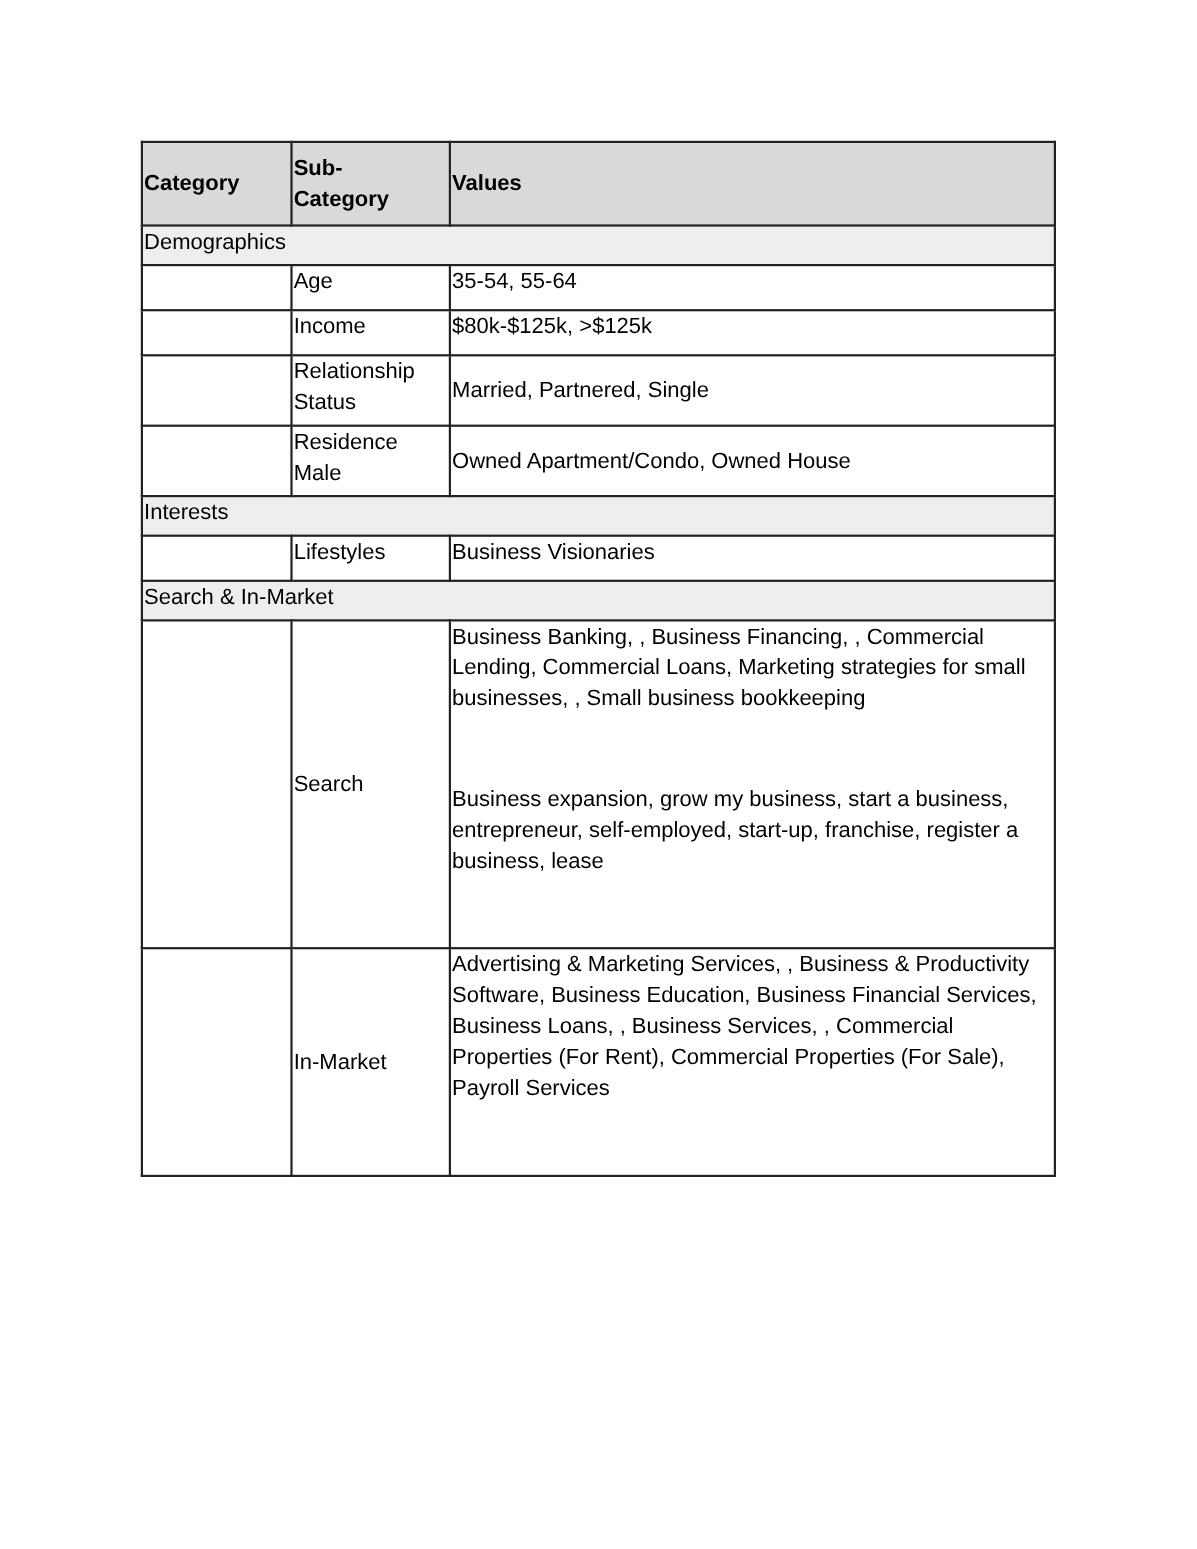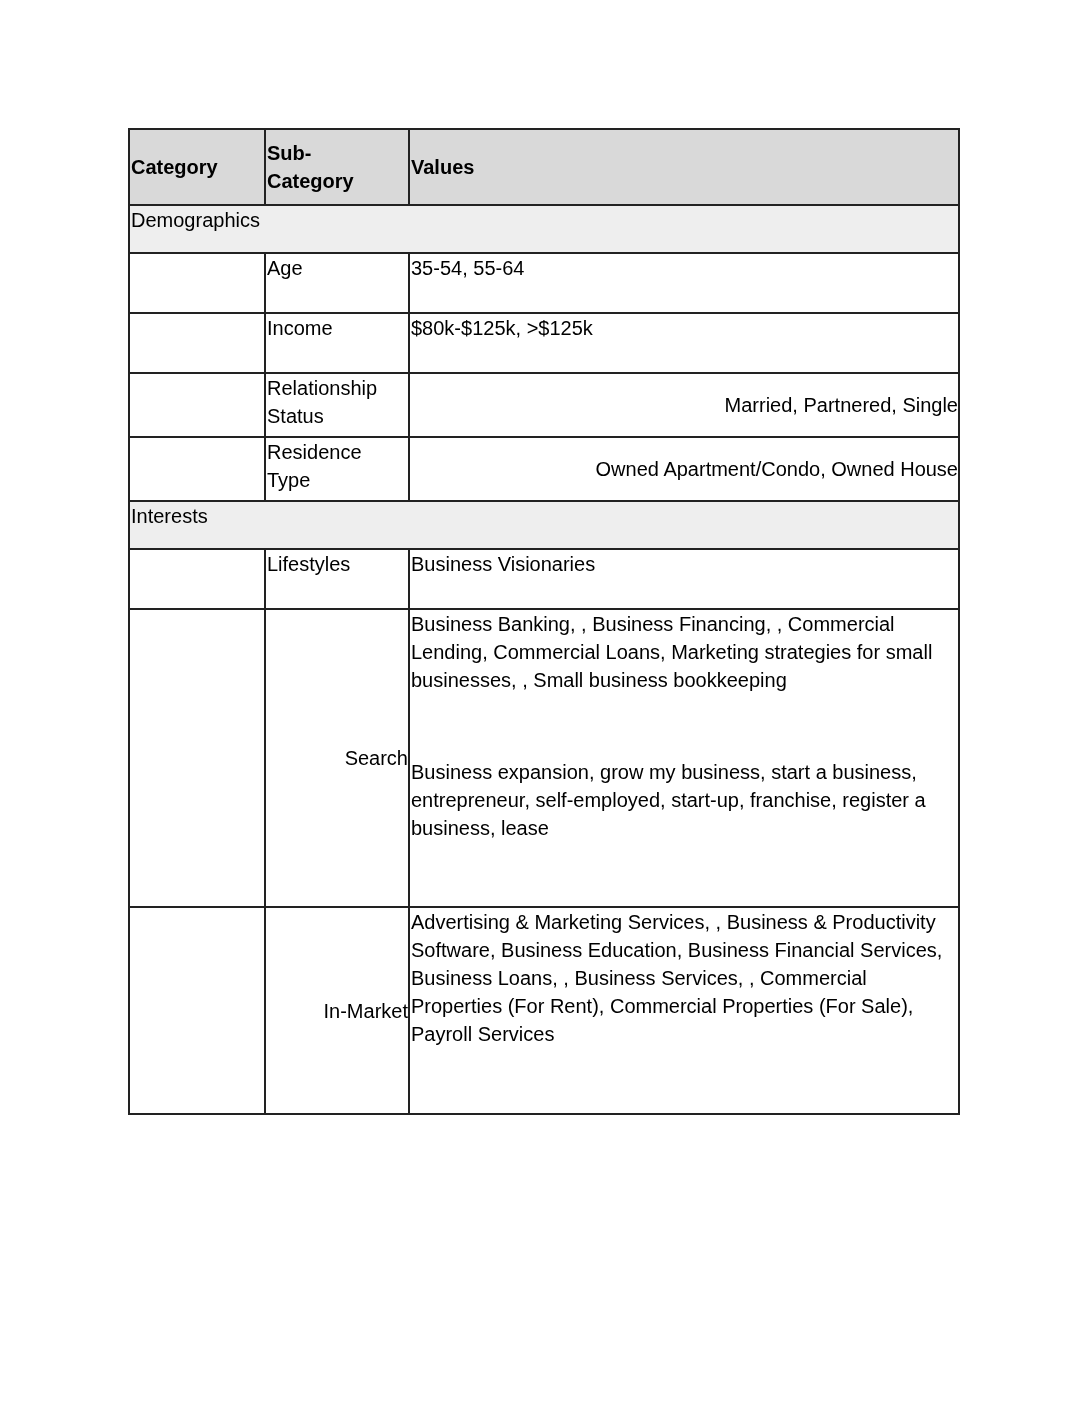--- a/index.html
+++ b/index.html
@@ -5,25 +5,25 @@
     html, body { margin: 0; padding: 0; background: #ffffff; }
     body { width: 1088px; height: 1408px; position: relative; font-family: "Liberation Sans", sans-serif; color: #000; }
     .page { position: absolute; left: 128px; top: 128px; width: 832px; }
     table { border-collapse: collapse; width: 832px; table-layout: fixed; font-size: 20px; line-height: 28px; }
     td, th { border: 2px solid #222; vertical-align: top; padding: 0 0 0 1px; text-align: left; font-weight: normal; }
     th { background: #d9d9d9; font-weight: bold; }
     .col1 { width: 136px; }
     .col2 { width: 144px; }
     .col3 { width: auto; }
     .section td { background: #eeeeee; }
-    .mid { vertical-align: middle; text-align: right; }
+    .mid { vertical-align: middle; }
     .hdr-row { height: 76px; }
     .hdr-row th { vertical-align: middle; }
-    .sec-row { height: 48px; }
-    .one-row { height: 60px; }
+    .sec-row { height: 36px; }
+    .one-row { height: 41px; }
     .two-row { height: 64px; }
     .search-row { height: 298px; }
     .inmarket-row { height: 207px; }
     .para-gap { display: block; height: 64px; }
   </style>
 </head>
 <body>
 
 <div class="page">
   <table>
@@ -55,33 +55,36 @@
         <td>Income</td>
         <td>$80k-$125k, &gt;$125k</td>
       </tr>
       <tr class="two-row">
         <td></td>
         <td>Relationship Status</td>
         <td class="mid">Married, Partnered, Single</td>
       </tr>
       <tr class="two-row">
         <td></td>
-        <td>Residence Type</td>
+        <td>Residence Male</td>
         <td class="mid">Owned Apartment/Condo, Owned House</td>
       </tr>
 
       <tr class="sec-row section">
         <td colspan="3">Interests</td>
       </tr>
       <tr class="one-row">
         <td></td>
         <td>Lifestyles</td>
         <td>Business Visionaries</td>
       </tr>
 
+      <tr class="sec-row section">
+        <td colspan="3">Search &amp; In-Market</td>
+      </tr>
       <tr class="search-row">
         <td></td>
         <td class="mid">Search</td>
         <td>
           <span>Business Banking, , Business Financing, , Commercial Lending, Commercial Loans, Marketing strategies for small businesses, , Small business bookkeeping</span>
           <span class="para-gap"></span>
           <span>Business expansion, grow my business, start a business, entrepreneur, self-employed, start-up, franchise, register a business, lease</span>
         </td>
       </tr>
       <tr class="inmarket-row">

